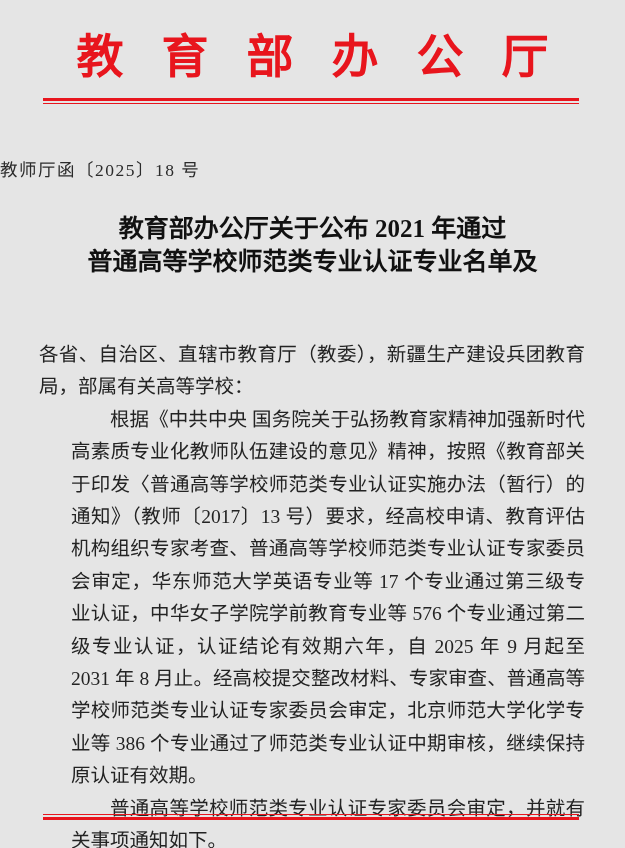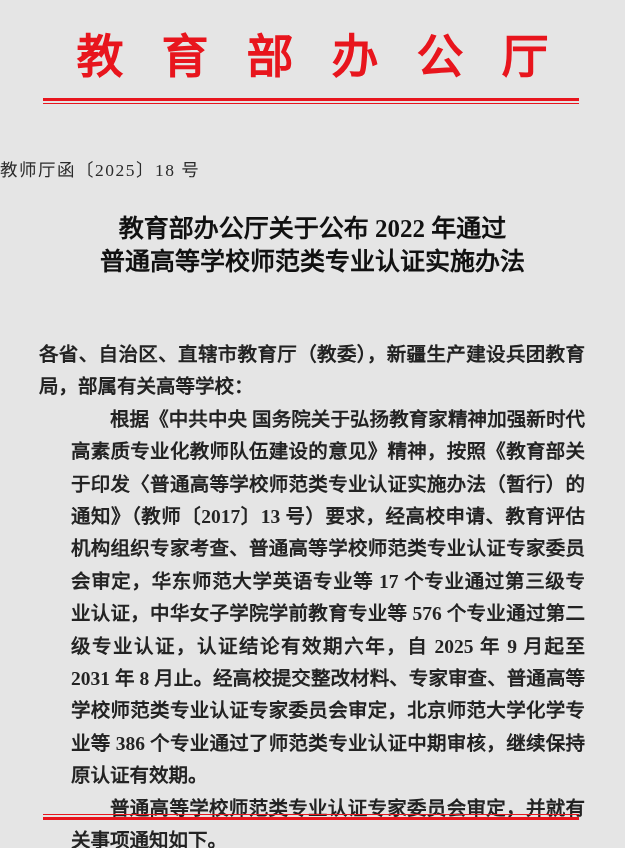--- a/index.html
+++ b/index.html
@@ -75,43 +75,43 @@
   .body-text {
     position: absolute;
     top: 339px;
     left: 39px;
     width: 546px;
     font-size: 19.5px;
     line-height: 32.4px;
     text-align: justify;
     color: #232323;
   }
-  .body-text p { margin: 0; font-weight: bold; }
+  .body-text p { margin: 0; }
   .body-text p.indent { text-indent: 2em; margin-left: 32px; }
 </style>
 </head>
 <body>
 
 <div class="page">
 
   <div class="agency">
     <span class="inner">教育部办公厅</span>
   </div>
 
   <div class="sep sep-top">
     <div class="rule-thick"></div>
     <div class="rule-gap"></div>
     <div class="rule-thin"></div>
   </div>
 
   <div class="doc-number">教师厅函〔2025〕18 号</div>
 
   <h1 class="title">
-    <span>教育部办公厅关于公布 2022 年通过</span><br>
-    <span>普通高等学校师范类专业认证实施办法</span><br>
+    <span>教育部办公厅关于公布 2021 年通过</span><br>
+    <span>普通高等学校师范类专业认证专业名单及</span><br>
   </h1>
 
   <div class="body-text">
     <p>各省、自治区、直辖市教育厅（教委），新疆生产建设兵团教育局，部属有关高等学校：</p>
     <p class="indent">根据《中共中央 国务院关于弘扬教育家精神加强新时代高素质专业化教师队伍建设的意见》精神，按照《教育部关于印发〈普通高等学校师范类专业认证实施办法（暂行）的通知》（教师〔2017〕13 号）要求，经高校申请、教育评估机构组织专家考查、普通高等学校师范类专业认证专家委员会审定，华东师范大学英语专业等 17 个专业通过第三级专业认证，中华女子学院学前教育专业等 576 个专业通过第二级专业认证，认证结论有效期六年，自 2025 年 9 月起至 2031 年 8 月止。经高校提交整改材料、专家审查、普通高等学校师范类专业认证专家委员会审定，北京师范大学化学专业等 386 个专业通过了师范类专业认证中期审核，继续保持原认证有效期。</p>
     <p class="indent">普通高等学校师范类专业认证专家委员会审定，并就有关事项通知如下。</p>
   </div>
 
   <div class="sep sep-bottom">
     <div class="rule-thin"></div>

